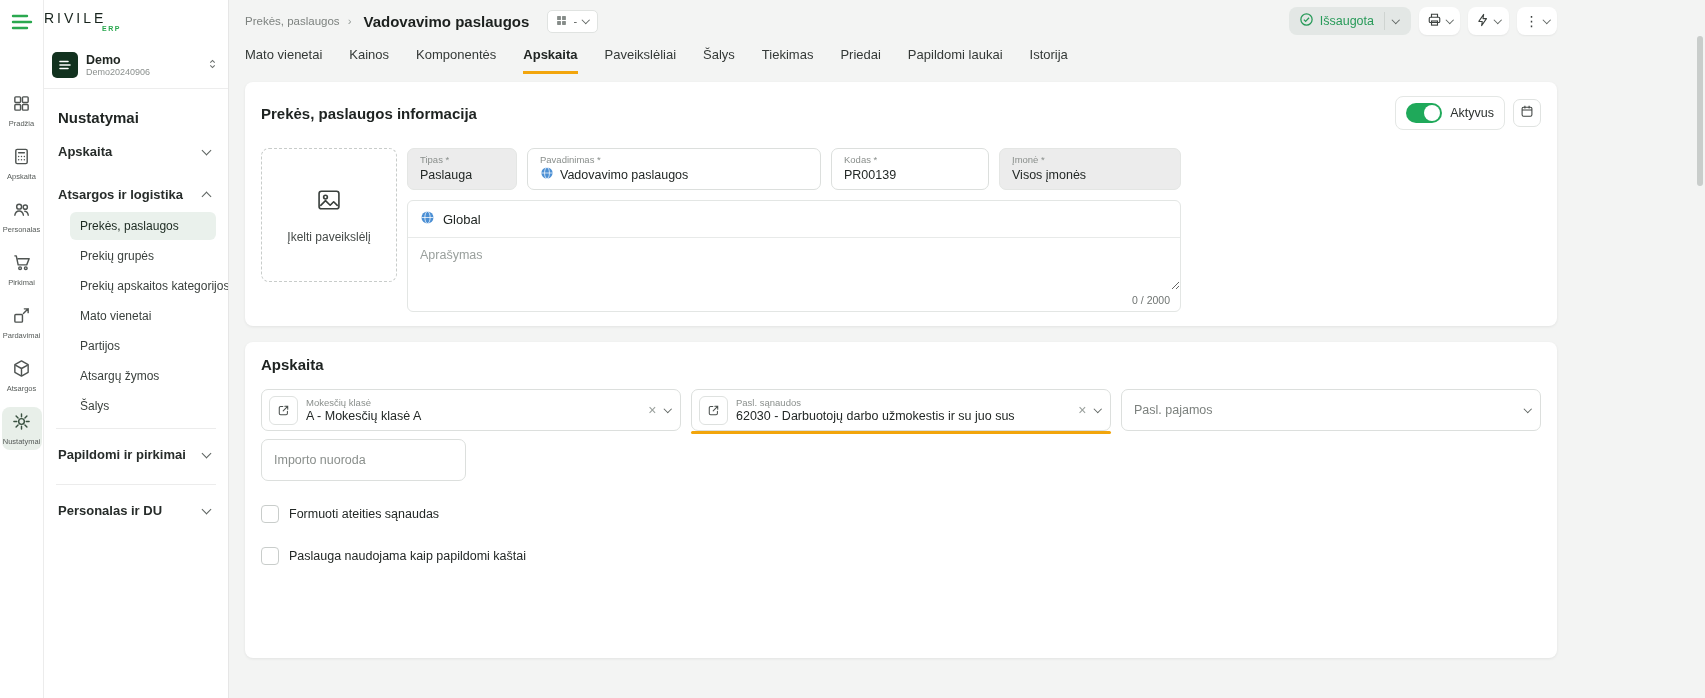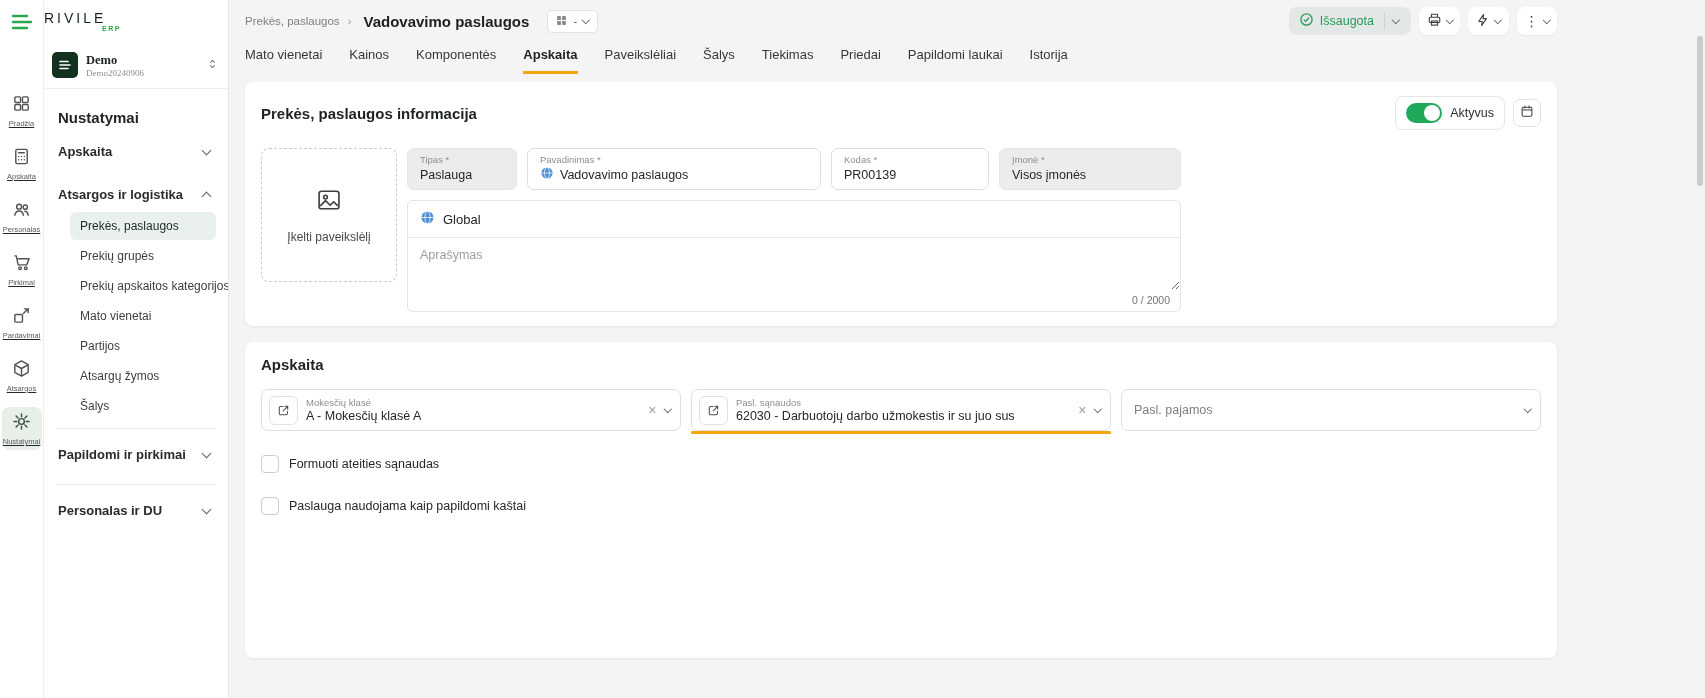--- a/index.html
+++ b/index.html
@@ -3,33 +3,33 @@
 <meta charset="utf-8">
 <style>
   * { margin:0; padding:0; box-sizing:border-box; }
   html,body { width:1705px; height:698px; overflow:hidden; }
   body { font-family:"Liberation Sans", sans-serif; background:#f3f4f3; color:#232725; }
   .app { display:flex; width:1705px; height:698px; }
 
   
   .rail { width:44px; background:#fff; border-right:1px solid #ececec; display:flex; flex-direction:column; align-items:center; flex-shrink:0; }
   .rail-burger { padding:13px 0 6px; cursor:pointer; }
-  .rail-items { margin-top:48px; display:flex; flex-direction:column; gap:10px; align-items:flex-start;text-decoration:underline; }
+  .rail-items { margin-top:48px; display:flex; flex-direction:column; gap:10px; align-items:flex-start; }
   .rail-item { width:40px; padding:5px 0 4px; display:flex; flex-direction:column; align-items:center; gap:2px; border-radius:8px; cursor:pointer; }
   .rail-item.active { background:#e8efe9; }
   .rail-item .rlabel { font-size:7.5px; color:#565b59; white-space:nowrap; }
 
   
   .sidebar { width:185px; background:#fff; border-right:1px solid #e6e6e6; flex-shrink:0; display:flex; flex-direction:column; }
   .brand { padding:10px 12px 4px 0px; position:relative; height:44px; }
   .brand-name { font-size:14px; font-weight:normal; letter-spacing:3px; color:#17231c; }
   .brand-erp { font-size:7px; font-weight:bold; letter-spacing:1.5px; color:#2aa84f; margin-left:58px; margin-top:-1px; }
   .account { display:flex; align-items:center; gap:8px; padding:8px 10px 10px 8px; border-bottom:1px solid #ededed; cursor:pointer; }
   .acct-logo { width:26px; height:26px; background:#12321f; border-radius:5px; display:grid; place-items:center; flex-shrink:0; }
-  .acct-text { flex:1; min-width:0;font-family:Liberation Serif, serif; }
+  .acct-text { flex:1; min-width:0; }
   .acct-name { font-size:12.5px; font-weight:bold; color:#20262); }
   .acct-name { font-size:12.5px; font-weight:bold; color:#202622; }
   .acct-code { font-size:9px; color:#8b908e; }
   .unfold { margin-left:auto; }
   .nav { padding:10px 12px; overflow:hidden; }
   .nav-title { font-size:15px; font-weight:bold; color:#1f2422; margin:10px 0 4px 2px; }
   .nav-group { display:flex; align-items:center; justify-content:space-between; padding:14px 6px 14px 2px; font-size:13px; font-weight:bold; color:#272c2a; cursor:pointer; }
   .nav-group.bordered { border-top:1px solid #ececec; margin-top:8px; padding-top:18px; }
   .nav-sub { display:flex; flex-direction:column; gap:2px; padding-left:14px; margin:-4px 0 6px; }
   .nav-sub-item { font-size:12px; color:#3a403d; padding:7px 10px; border-radius:6px; cursor:pointer; white-space:nowrap; }
@@ -403,20 +403,23 @@
               <span class="clear-x">×</span>
               <span class="chev sm"></span>
             </div>
 
             <div class="select-field">
               <span class="sf-placeholder" style="padding-left:5px;">Pasl. pajamos</span>
               <span class="chev sm"></span>
             </div>
           </div>
 
+          <div class="importo-row">
+            <input class="importo-input" type="text" placeholder="Importo nuoroda" style="">
+          </div>
 
           <label class="check-row">
             <span class="cbox"></span>
             <span class="check-label">Formuoti ateities sąnaudas</span>
           </label>
 
           <label class="check-row">
             <span class="cbox"></span>
             <span class="check-label">Paslauga naudojama kaip papildomi kaštai</span>
           </label>

